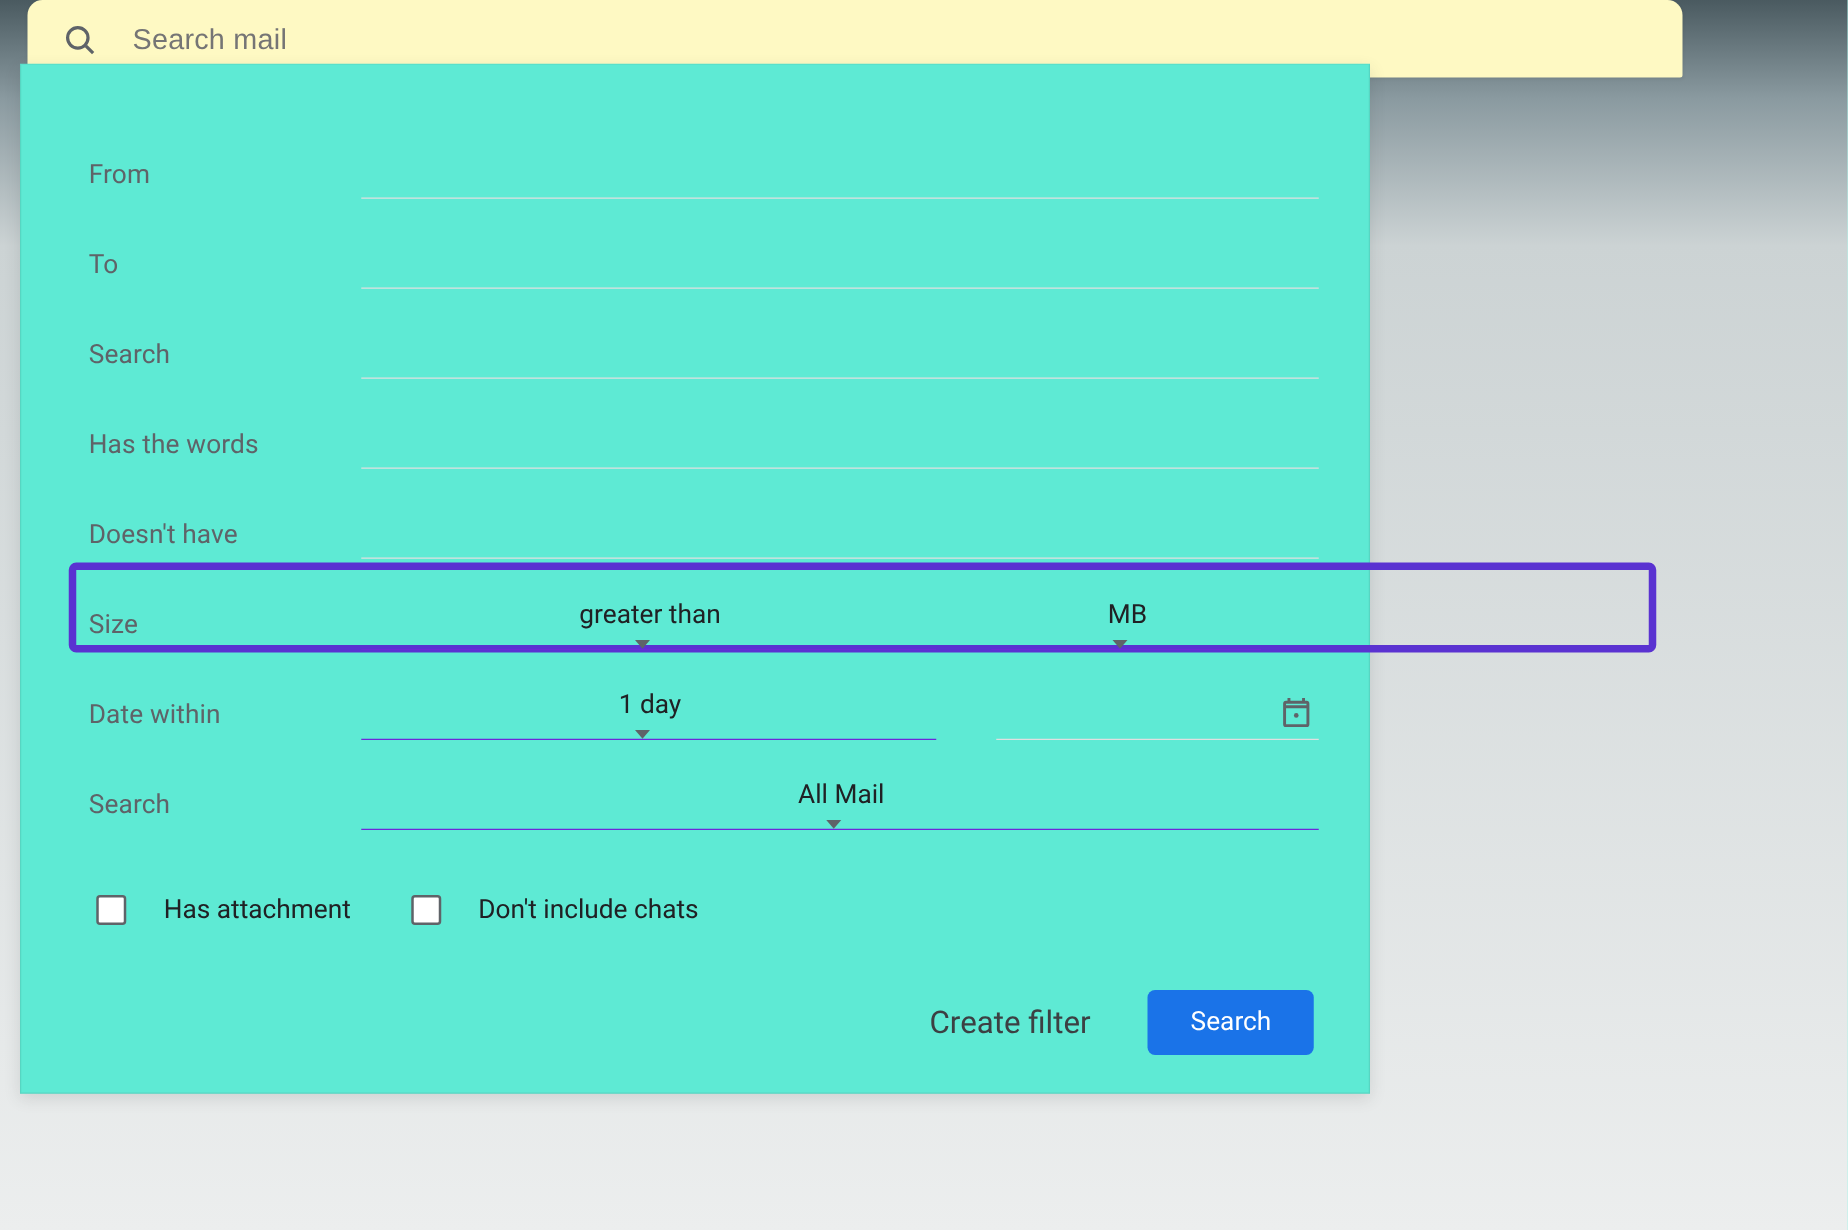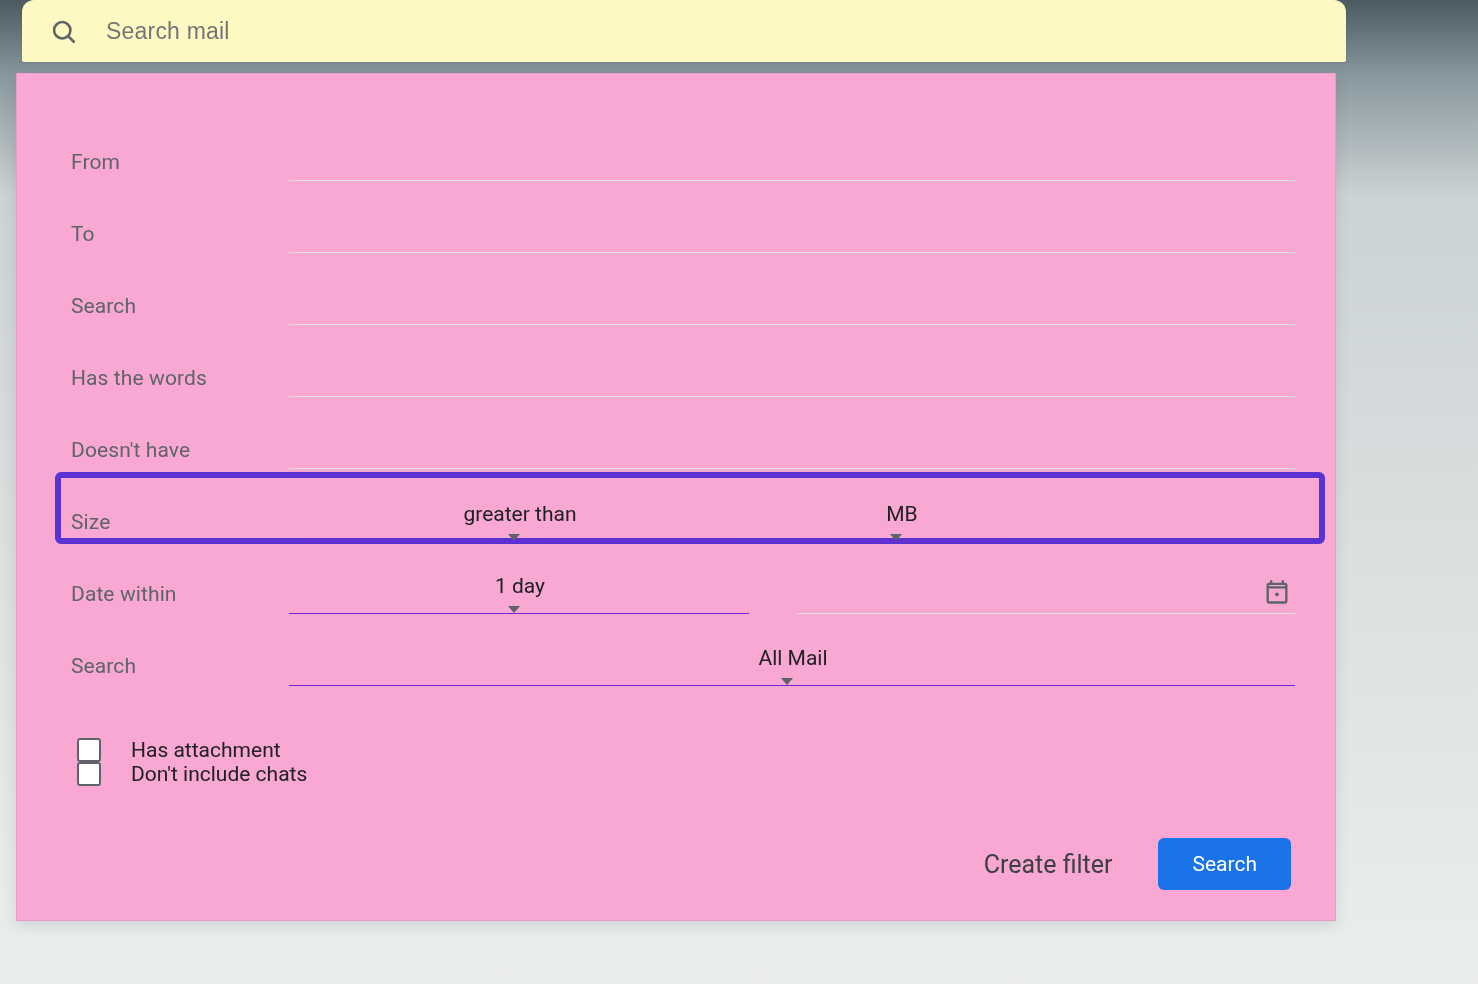--- a/index.html
+++ b/index.html
@@ -37,24 +37,24 @@
     letter-spacing: 0.2px;
     flex: 1;
     border: none;
     outline: none;
     background: transparent;
   }
 
   
   .filter-panel {
     position: absolute;
-    top: 73px;
+    top: 51px;
     left: 16px;
-    width: 1320px;
-    background: #f9a8d4;
+    width: 1080px;
+    background: #5eead4;
     border: 1px solid rgba(0,0,0,0.08);
     border-top: 1px solid rgba(0,0,0,0.04);
     box-shadow: 0 4px 12px rgba(60,64,67,0.15);
     padding: 52px 40px 30px 54px;
   }
 
   .row {
     display: flex;
     align-items: center;
     min-height: 72px;
@@ -137,24 +137,23 @@
     border-bottom: 1px solid #e0e0e0;
     display: flex;
     align-items: center;
     justify-content: flex-end;
     padding-right: 4px;
   }
   .calendar-icon { width: 28px; height: 28px; color: #5f6368; }
 
   .checkbox-row {
     display: flex;
-    align-items: flex-start;
+    align-items: center;
     margin-top: 36px;
     padding-left: 6px;
-    flex-direction: column;
   }
   .chk-group {
     display: flex;
     align-items: center;
     margin-right: 48px;
   }
   .chk {
     width: 24px; height: 24px;
     border: 2.5px solid #5f6368;
     border-radius: 3px;

